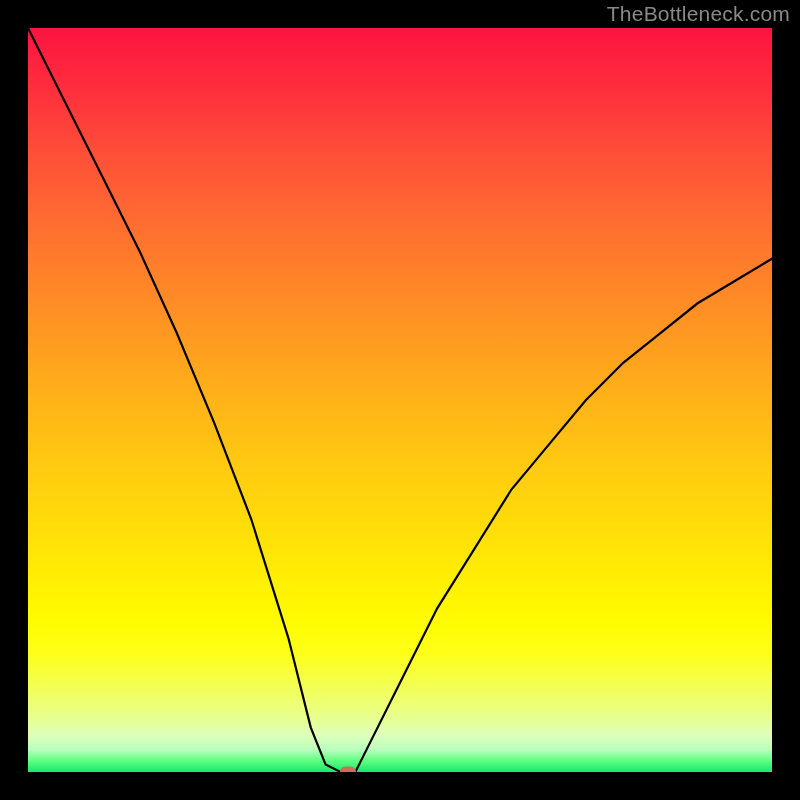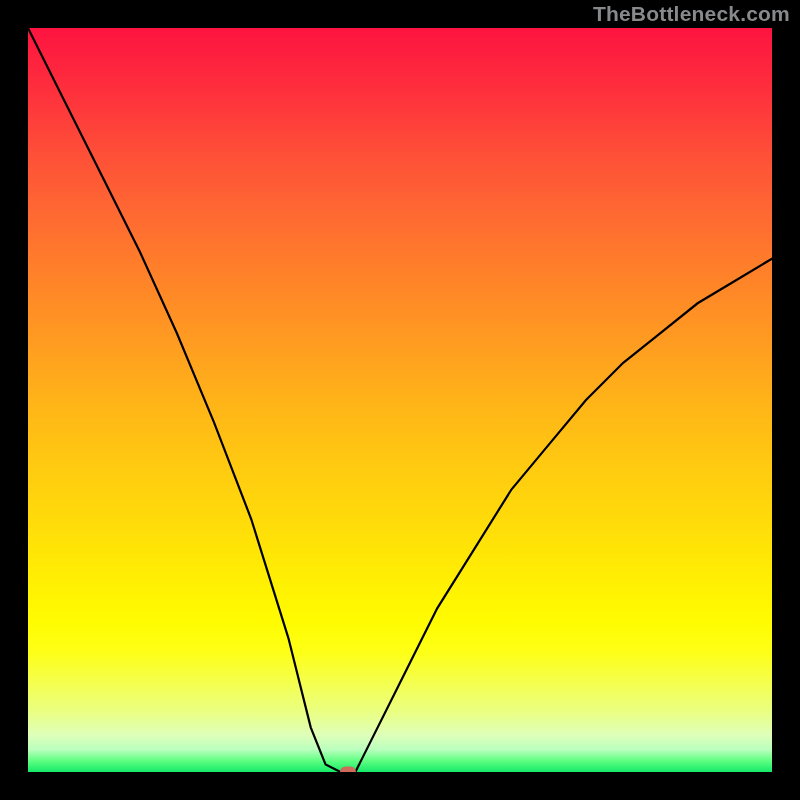--- a/index.html
+++ b/index.html
@@ -10,21 +10,20 @@
     background: #000000;
     overflow: hidden;
   }
   .frame {
     position: absolute;
     left: 0;
     top: 0;
     width: 800px;
     height: 800px;
     background: #000000;
-    font-weight: bold;
   }
   .plot-area {
     position: absolute;
     left: 28px;
     top: 28px;
     width: 744px;
     height: 744px;
     overflow: hidden;
   }
   .gradient {

